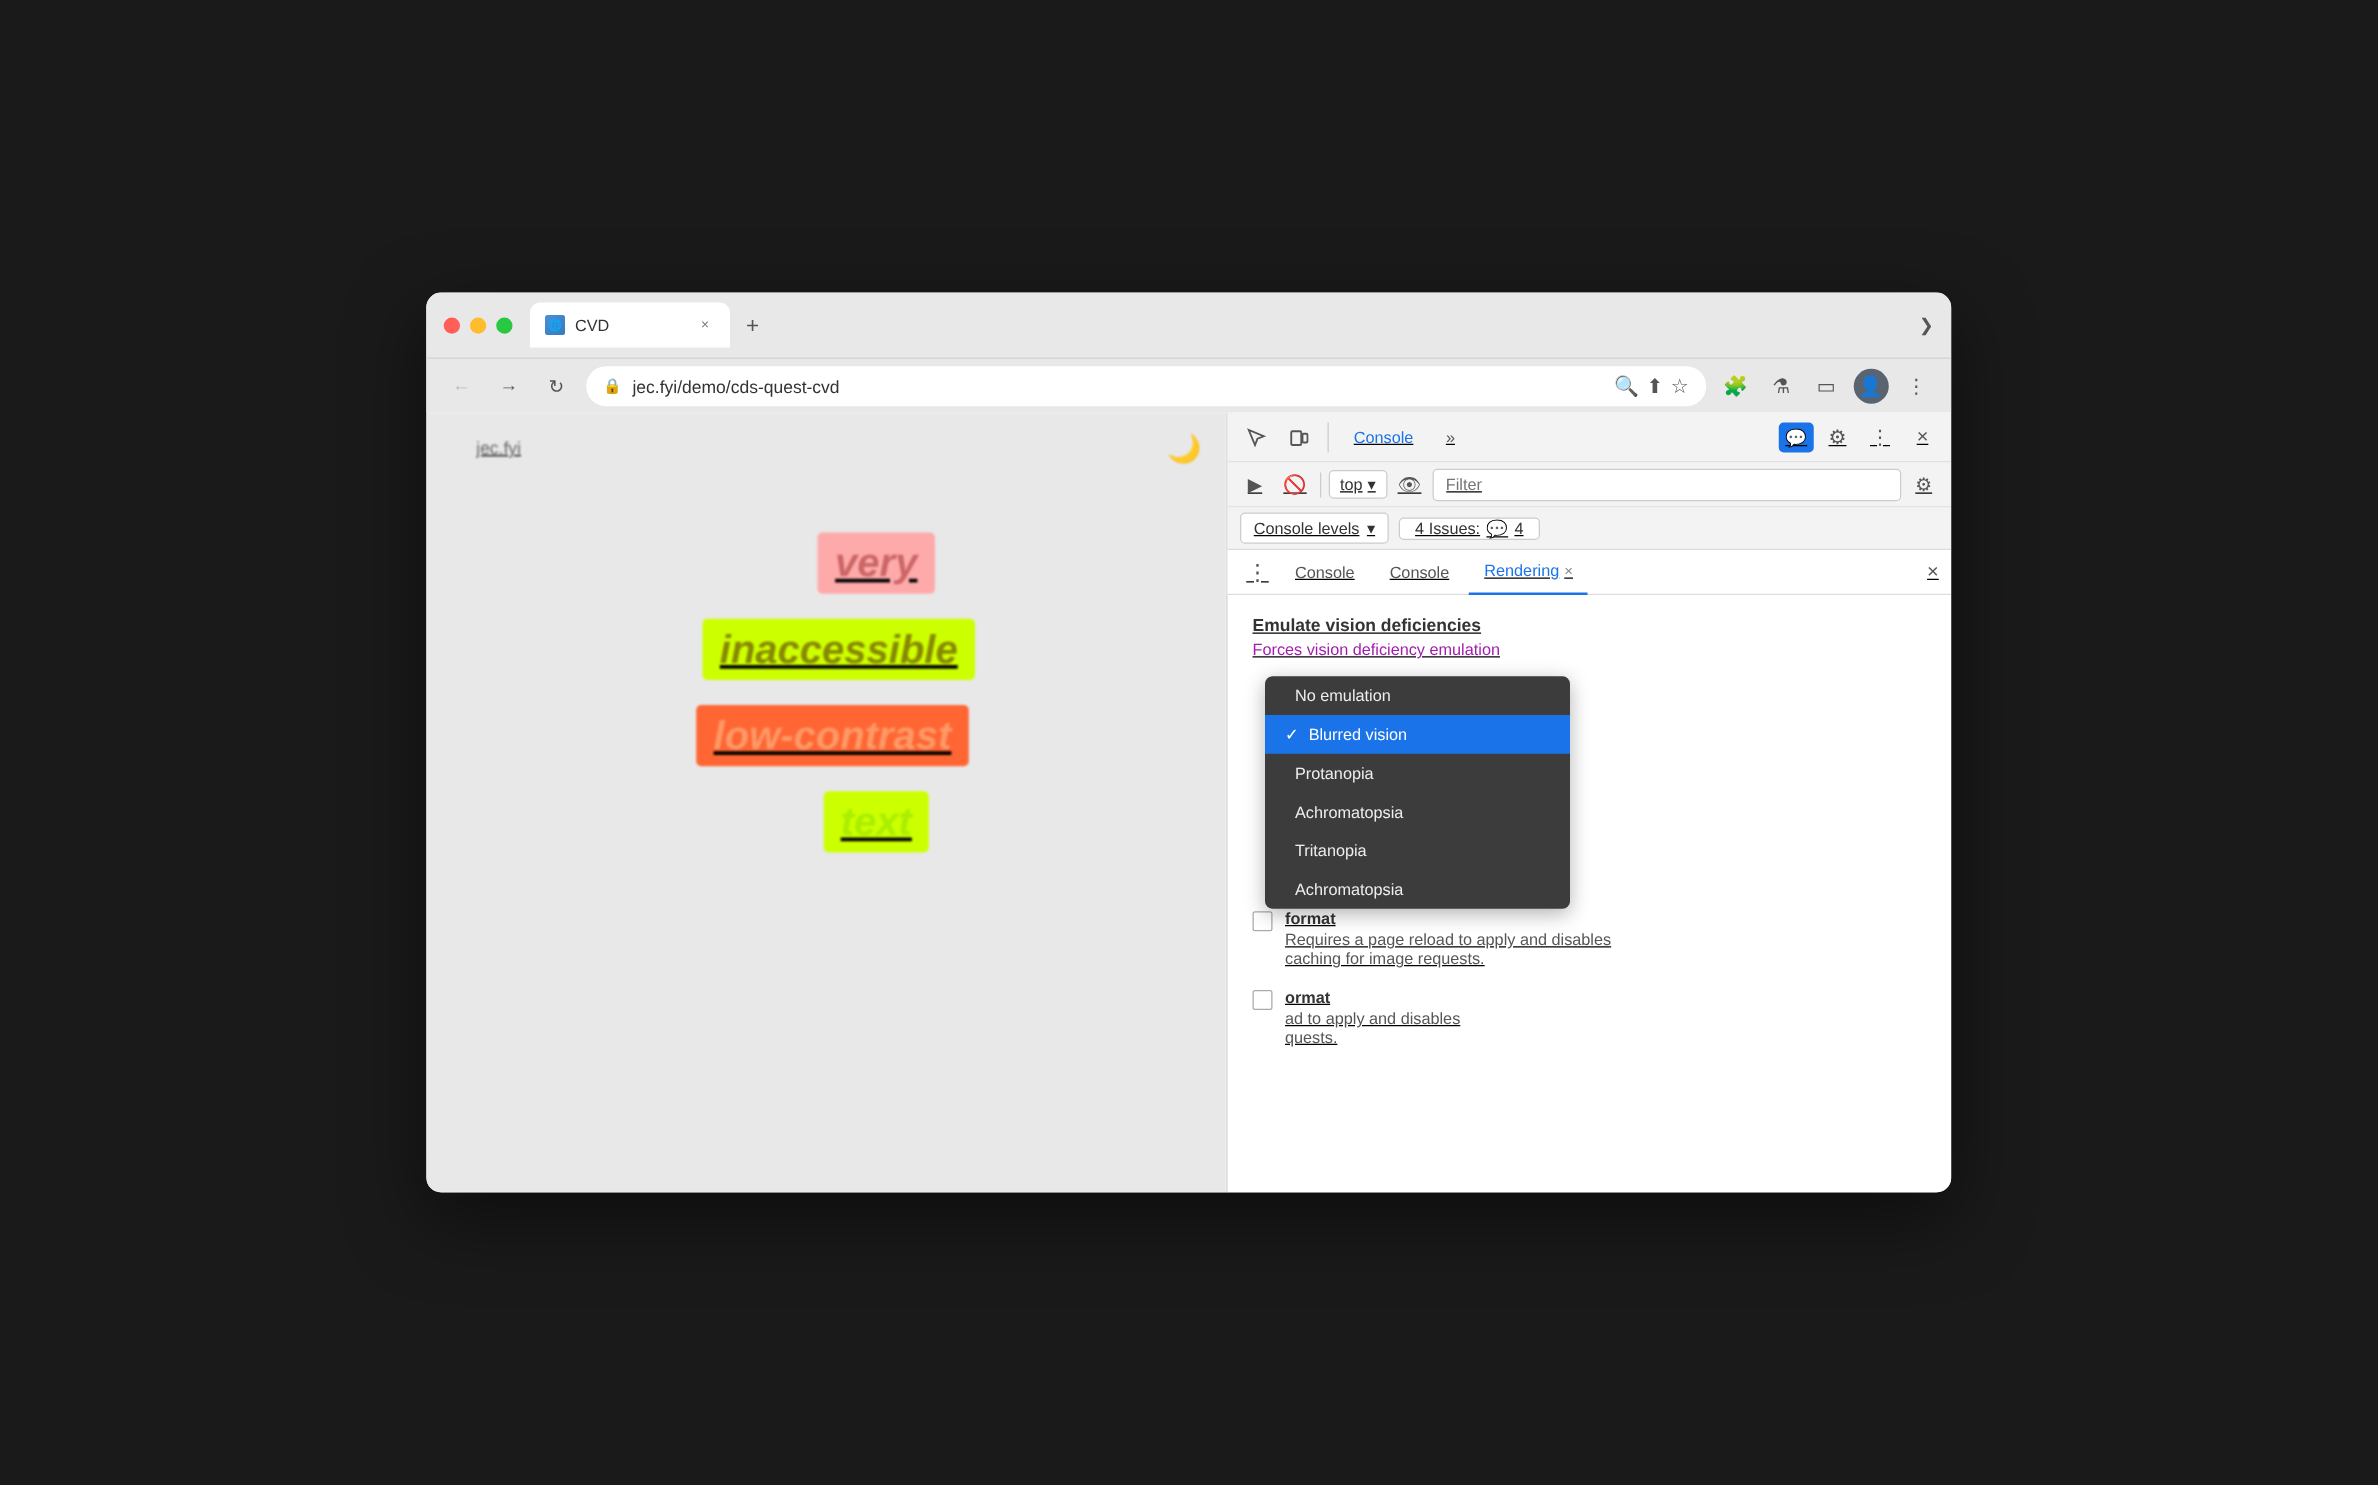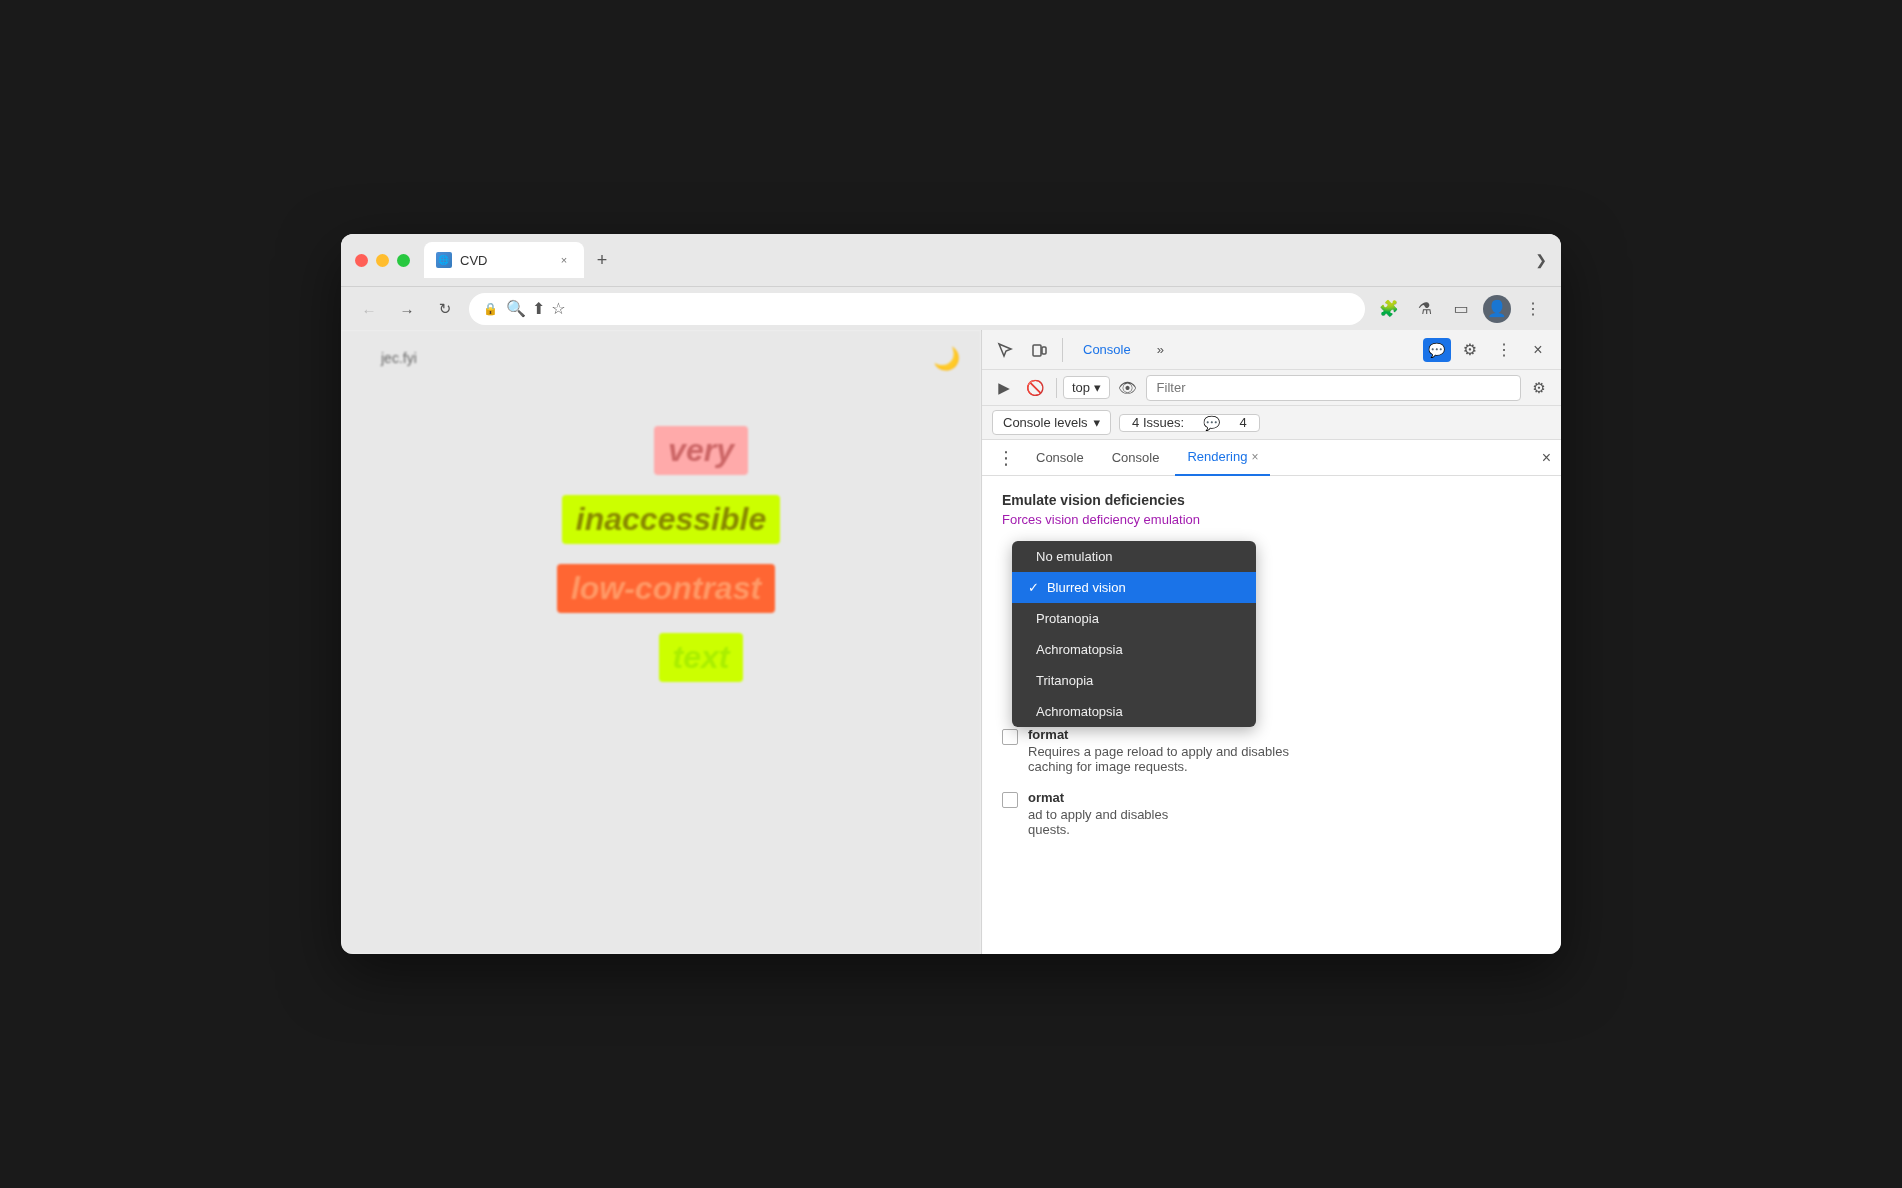--- a/index.html
+++ b/index.html
@@ -167,20 +167,21 @@
       align-items: center;
       justify-content: center;
       color: white;
       font-size: 16px;
     }
     
     .main-area {
       display: flex;
       flex: 1;
       overflow: hidden;
+      text-decoration: underline;
     }
     
     .page-content {
       flex: 1;
       background: #e8e8e8;
       display: flex;
       flex-direction: column;
       align-items: flex-start;
       padding: 20px 40px;
       position: relative;
@@ -373,21 +374,21 @@
       border: 1px solid #ccc;
       border-radius: 4px;
       font-size: 13px;
       color: #333;
       cursor: pointer;
       background: #fff;
     }
     .issues-badge {
       display: flex;
       align-items: center;
-      gap: 19px;
+      gap: 5px;
       padding: 0 12px;
       border: 1px solid #ccc;
       border-radius: 4px;
       font-size: 13px;
       color: #333;
       background: #fff;
     }
     .badge-icon {
       color: #1a73e8;
       font-size: 14px;
@@ -533,20 +534,21 @@
       <div class="chevron-right">❯</div>
     </div>
   </div>
 
   <div class="address-bar">
     <div class="nav-btn disabled">←</div>
     <div class="nav-btn">→</div>
     <div class="nav-btn">↻</div>
     <div class="address-input">
       <span class="lock-icon">🔒</span>
+      <span class="address-text">jec.fyi/demo/cds-quest-cvd</span>
       <div class="address-icons">
         <span class="addr-icon">🔍</span>
         <span class="addr-icon">⬆</span>
         <span class="addr-icon">☆</span>
       </div>
     </div>
     <div class="toolbar-icons">
       <div class="toolbar-icon">🧩</div>
       <div class="toolbar-icon">⚗</div>
       <div class="toolbar-icon">▭</div>

